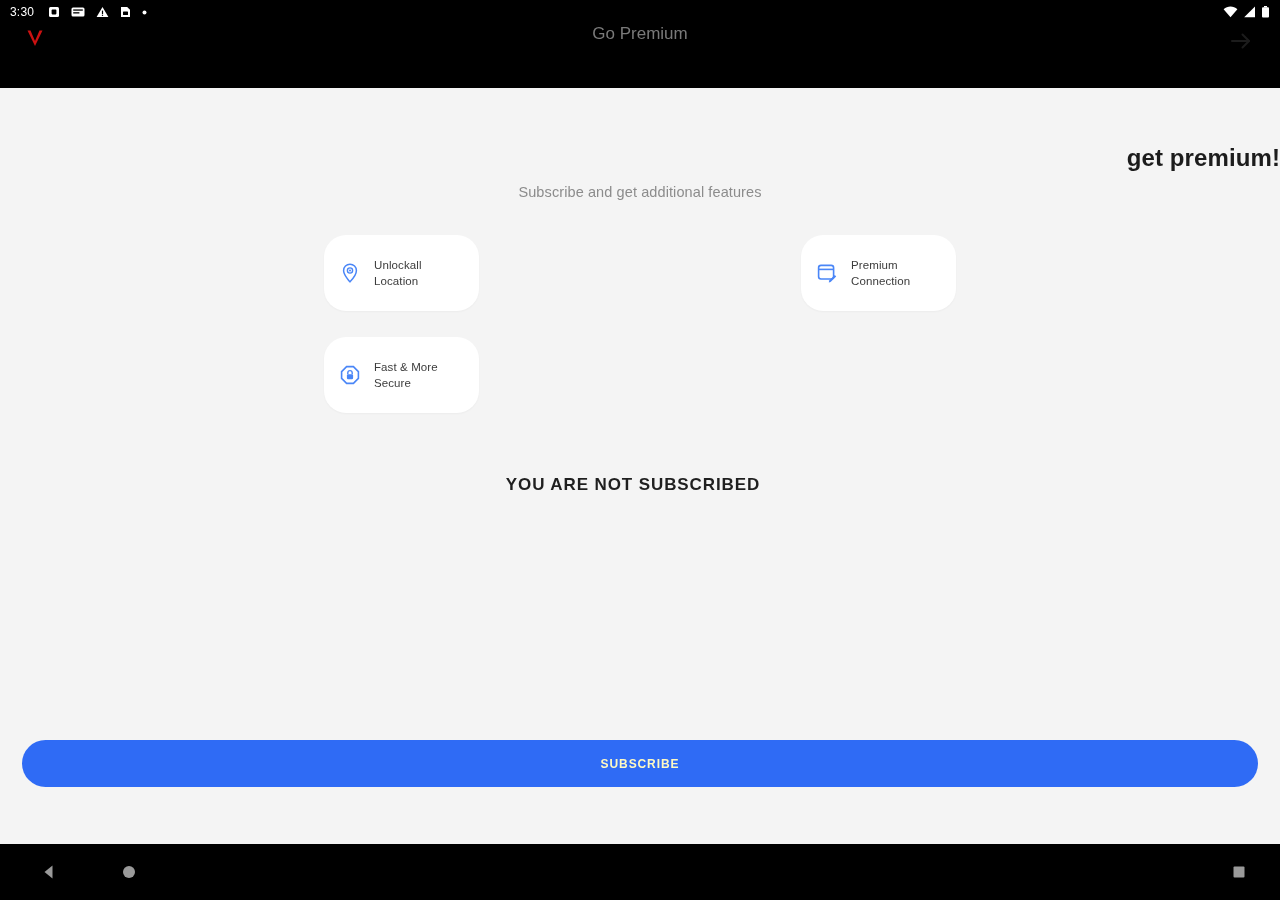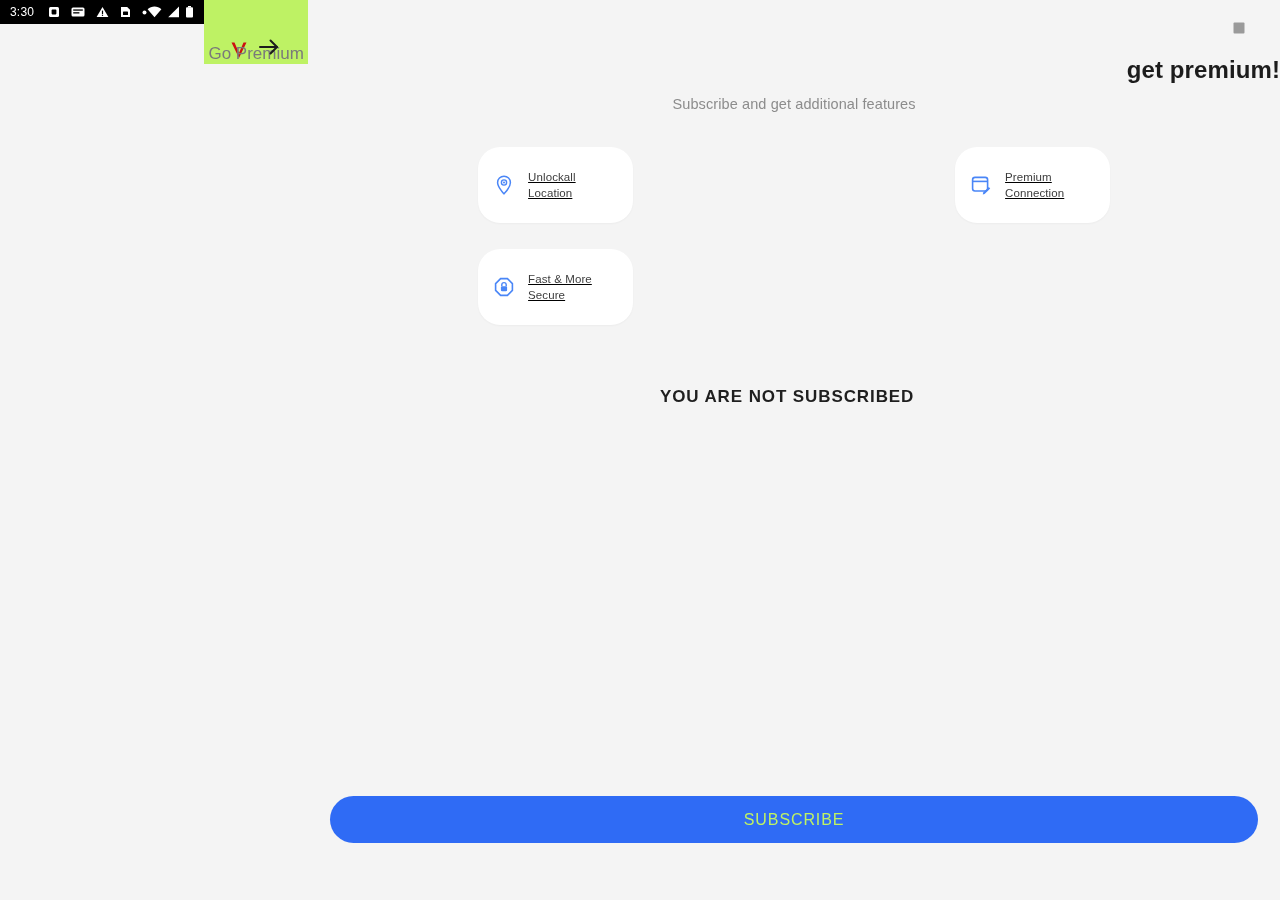--- a/index.html
+++ b/index.html
@@ -12,21 +12,21 @@
     background: #000000;
     font-family: "Liberation Sans", sans-serif;
     overflow: hidden;
   }
   .device {
     position: relative;
     width: 1280px;
     height: 900px;
     background: #f4f4f4;
     display: flex;
-    flex-direction: row;
+    flex-direction: column;
   }
 
   
   .status-bar {
     height: 24px;
     background: #000000;
     display: flex;
     align-items: center;
     flex: 0 0 auto;
     padding: 0 10px;
@@ -52,23 +52,23 @@
   }
   .sicon {
     display: inline-block;
     line-height: 0;
   }
 
   
   .app-bar {
     height: 64px;
     flex: 0 0 auto;
-    background: #bef264;
-    display: flex;
-    align-items: flex-end;
+    background: #000000;
+    display: flex;
+    align-items: flex-start;
     padding: 0 22px;
     box-sizing: border-box;
     position: relative;
   }
   .brand-logo {
     width: 26px;
     height: 28px;
     display: flex;
     align-items: center;
     justify-content: center;
@@ -132,21 +132,20 @@
   .feature-card {
     background: #ffffff;
     border-radius: 22px;
     height: 76px;
     display: flex;
     align-items: center;
     padding: 0 14px;
     box-sizing: border-box;
     gap: 12px;
     box-shadow: 0 1px 2px rgba(0,0,0,0.035);
-    text-decoration: underline;
   }
   .feature-icon {
     width: 24px;
     height: 24px;
     flex: 0 0 auto;
     display: flex;
     align-items: center;
     justify-content: center;
   }
   .feature-label {
@@ -172,23 +171,23 @@
     left: 22px;
     right: 22px;
     bottom: 57px;
   }
   .cta-button {
     width: 100%;
     height: 47px;
     border: none;
     border-radius: 24px;
     background: #2f6bf5;
-    color: #bef264;
-    font-size: 16px;
-    font-weight: normal;
+    color: #fef9c3;
+    font-size: 12px;
+    font-weight: bold;
     letter-spacing: 0.9px;
     font-family: "Liberation Sans", sans-serif;
     cursor: pointer;
     display: flex;
     align-items: center;
     justify-content: center;
   }
 
   
   .nav-bar {

